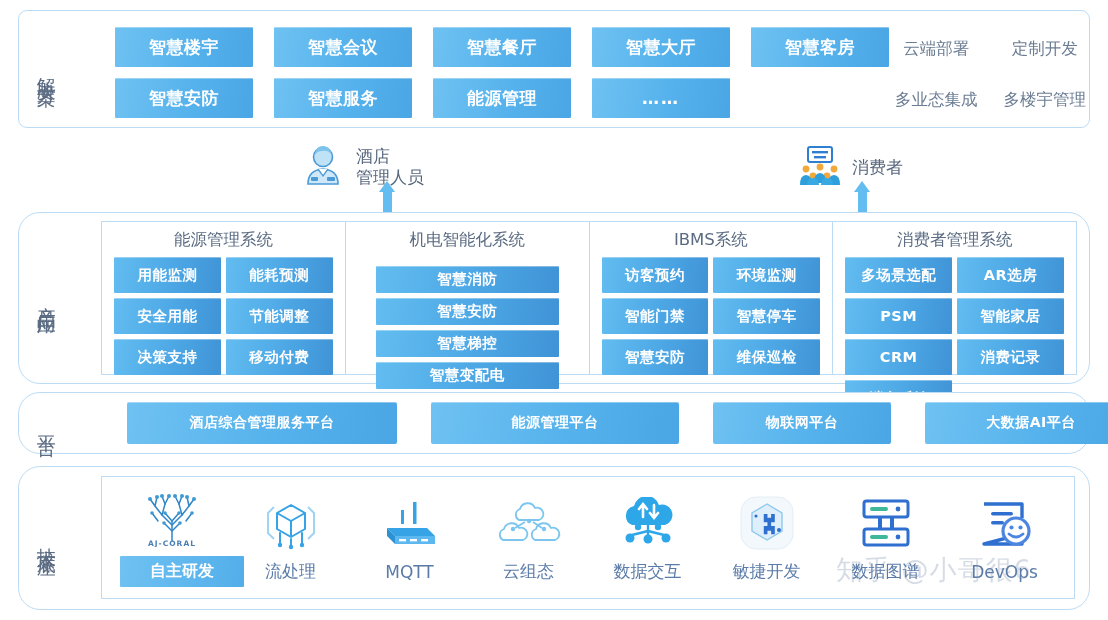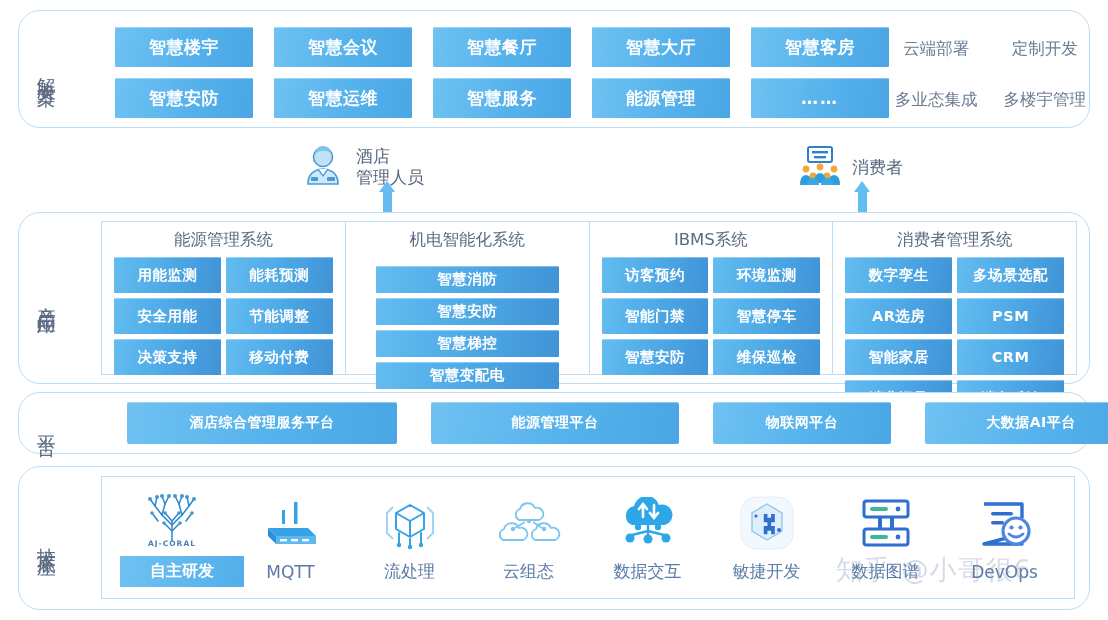--- a/index.html
+++ b/index.html
@@ -48,21 +48,21 @@
     white-space: nowrap;
     font-family: "DejaVu Sans", sans-serif;
     letter-spacing: 0.5px;
   }
   .chip.deep {
     background: linear-gradient(100deg, #63bdf1 0%, #4ea9e6 50%, #3f93d6 100%);
   }
   .chip.dots { letter-spacing: 2px; font-size: 15px; }
 
   
-  #solutions { left: 18px; top: 10px; width: 1072px; height: 118px; }
+  #solutions { left: 18px; top: 10px; width: 1072px; height: 118px; border-radius: 9px; }
   .sol-grid {
     position: absolute; left: 40px; top: 16px;
     display: grid;
     grid-template-columns: repeat(5, 138px);
     grid-template-rows: 40px 40px;
     column-gap: 21px; row-gap: 11px;
   }
   .sol-grid .chip { font-size: 17px; border-radius: 1px; }
   .sol-text {
     position: absolute; left: 820px; top: 18px;
@@ -169,21 +169,20 @@
   <div class="band" id="solutions">
     <div class="band-label">解决方案</div>
     <div class="band-body">
       <div class="sol-grid">
         <div class="chip">智慧楼宇</div>
         <div class="chip">智慧会议</div>
         <div class="chip">智慧餐厅</div>
         <div class="chip">智慧大厅</div>
         <div class="chip">智慧客房</div>
         <div class="chip">智慧安防</div>
-        <div class="chip">智慧运维</div>
         <div class="chip">智慧服务</div>
         <div class="chip">能源管理</div>
         <div class="chip dots">……</div>
       </div>
       <div class="sol-text">
         <span>云端部署</span>
         <span>定制开发</span>
         <span>多业态集成</span>
         <span>多楼宇管理</span>
       </div>
@@ -271,21 +270,20 @@
           <div class="chip deep">智能门禁</div>
           <div class="chip deep">智慧停车</div>
           <div class="chip deep">智慧安防</div>
           <div class="chip deep">维保巡检</div>
         </div>
       </div>
 
       <div class="prod-col">
         <div class="prod-col-title">消费者管理系统</div>
         <div class="prod-chips two">
-          <div class="chip deep">数字孪生</div>
           <div class="chip deep">多场景选配</div>
           <div class="chip deep">AR选房</div>
           <div class="chip deep">PSM</div>
           <div class="chip deep">智能家居</div>
           <div class="chip deep">CRM</div>
           <div class="chip deep">消费记录</div>
           <div class="chip deep">消息反馈</div>
         </div>
       </div>
 
@@ -338,62 +336,62 @@
                 <circle cx="42" cy="32" r="1.8"></circle>
             </g>
             <text x="34" y="55" text-anchor="middle" font-size="7.5" font-weight="bold" fill="#4a7fb5" letter-spacing="1" font-family="DejaVu Sans, sans-serif">AJ-CORAL</text>
           </svg>
         </div>
         <div class="tech-label badge">自主研发</div>
       </div>
 
       <div class="tech-item">
         <div class="tech-icon">
+          <svg width="58" height="56" viewBox="0 0 58 56">
+            <g stroke="#9fd4f2" stroke-width="2" fill="none">
+              <path d="M12 12 L6 18 L6 38 L12 44"></path>
+              <path d="M46 12 L52 18 L52 38 L46 44"></path>
+            </g>
+            <g stroke="#35a3e6" stroke-width="2" fill="none" stroke-linejoin="round">
+              <path d="M29 10 L43 18 L43 34 L29 42 L15 34 L15 18 Z"></path>
+              <path d="M15 18 L29 26 L43 18 M29 26 L29 42"></path>
+            </g>
+            <g stroke="#35a3e6" stroke-width="2" fill="none" stroke-linecap="round">
+              <path d="M18 38 L18 48"></path>
+                <path d="M29 44 L29 50"></path>
+                <path d="M40 38 L40 48"></path>
+            </g>
+            <g fill="#35a3e6">
+              <circle cx="18" cy="50" r="2.2"></circle>
+                <circle cx="29" cy="52" r="2.2"></circle>
+                <circle cx="40" cy="50" r="2.2"></circle>
+            </g>
+          </svg>
+        </div>
+        <div class="tech-label">流处理</div>
+      </div>
+
+      <div class="tech-item">
+        <div class="tech-icon">
           <svg width="62" height="54" viewBox="0 0 62 54">
             <rect x="34" y="4" width="3.5" height="22" fill="#35a3e6"></rect>
             <rect x="22" y="12" width="3" height="14" fill="#35a3e6"></rect>
             <path d="M8 30 L48 30 L56 38 L16 38 Z" fill="#35a3e6"></path>
             <path d="M8 30 L8 38 L16 46 L16 38 Z" fill="#2d92d4"></path>
             <path d="M16 38 L56 38 L56 46 L16 46 Z" fill="#5cb8ef"></path>
             <rect x="20" y="41" width="7" height="2.4" fill="#ffffff"></rect>
             <rect x="31" y="41" width="7" height="2.4" fill="#ffffff"></rect>
             <rect x="42" y="41" width="7" height="2.4" fill="#ffffff"></rect>
           </svg>
         </div>
         <div class="tech-label">MQTT</div>
       </div>
 
       <div class="tech-item">
         <div class="tech-icon">
-          <svg width="58" height="56" viewBox="0 0 58 56">
-            <g stroke="#9fd4f2" stroke-width="2" fill="none">
-              <path d="M12 12 L6 18 L6 38 L12 44"></path>
-              <path d="M46 12 L52 18 L52 38 L46 44"></path>
-            </g>
-            <g stroke="#35a3e6" stroke-width="2" fill="none" stroke-linejoin="round">
-              <path d="M29 10 L43 18 L43 34 L29 42 L15 34 L15 18 Z"></path>
-              <path d="M15 18 L29 26 L43 18 M29 26 L29 42"></path>
-            </g>
-            <g stroke="#35a3e6" stroke-width="2" fill="none" stroke-linecap="round">
-              <path d="M18 38 L18 48"></path>
-                <path d="M29 44 L29 50"></path>
-                <path d="M40 38 L40 48"></path>
-            </g>
-            <g fill="#35a3e6">
-              <circle cx="18" cy="50" r="2.2"></circle>
-                <circle cx="29" cy="52" r="2.2"></circle>
-                <circle cx="40" cy="50" r="2.2"></circle>
-            </g>
-          </svg>
-        </div>
-        <div class="tech-label">流处理</div>
-      </div>
-
-      <div class="tech-item">
-        <div class="tech-icon">
           <svg width="68" height="50" viewBox="0 0 68 50">
             <g stroke="#7cc6ee" stroke-width="1.8" fill="none">
               <path d="M24 22 a6 6 0 0 1 1 -11 a8 8 0 0 1 15 -1 a6 6 0 0 1 4 12 Z"></path>
               <path d="M8 42 a6 6 0 0 1 1 -11 a8 8 0 0 1 15 -1 a6 6 0 0 1 4 12 Z"></path>
               <path d="M40 42 a6 6 0 0 1 1 -11 a8 8 0 0 1 15 -1 a6 6 0 0 1 4 12 Z"></path>
               <path d="M30 24 L20 30 M38 24 L47 30"></path>
             </g>
             <g fill="#7cc6ee">
               <circle cx="34" cy="23" r="2.2"></circle>
                 <circle cx="18" cy="31" r="2.2"></circle>

